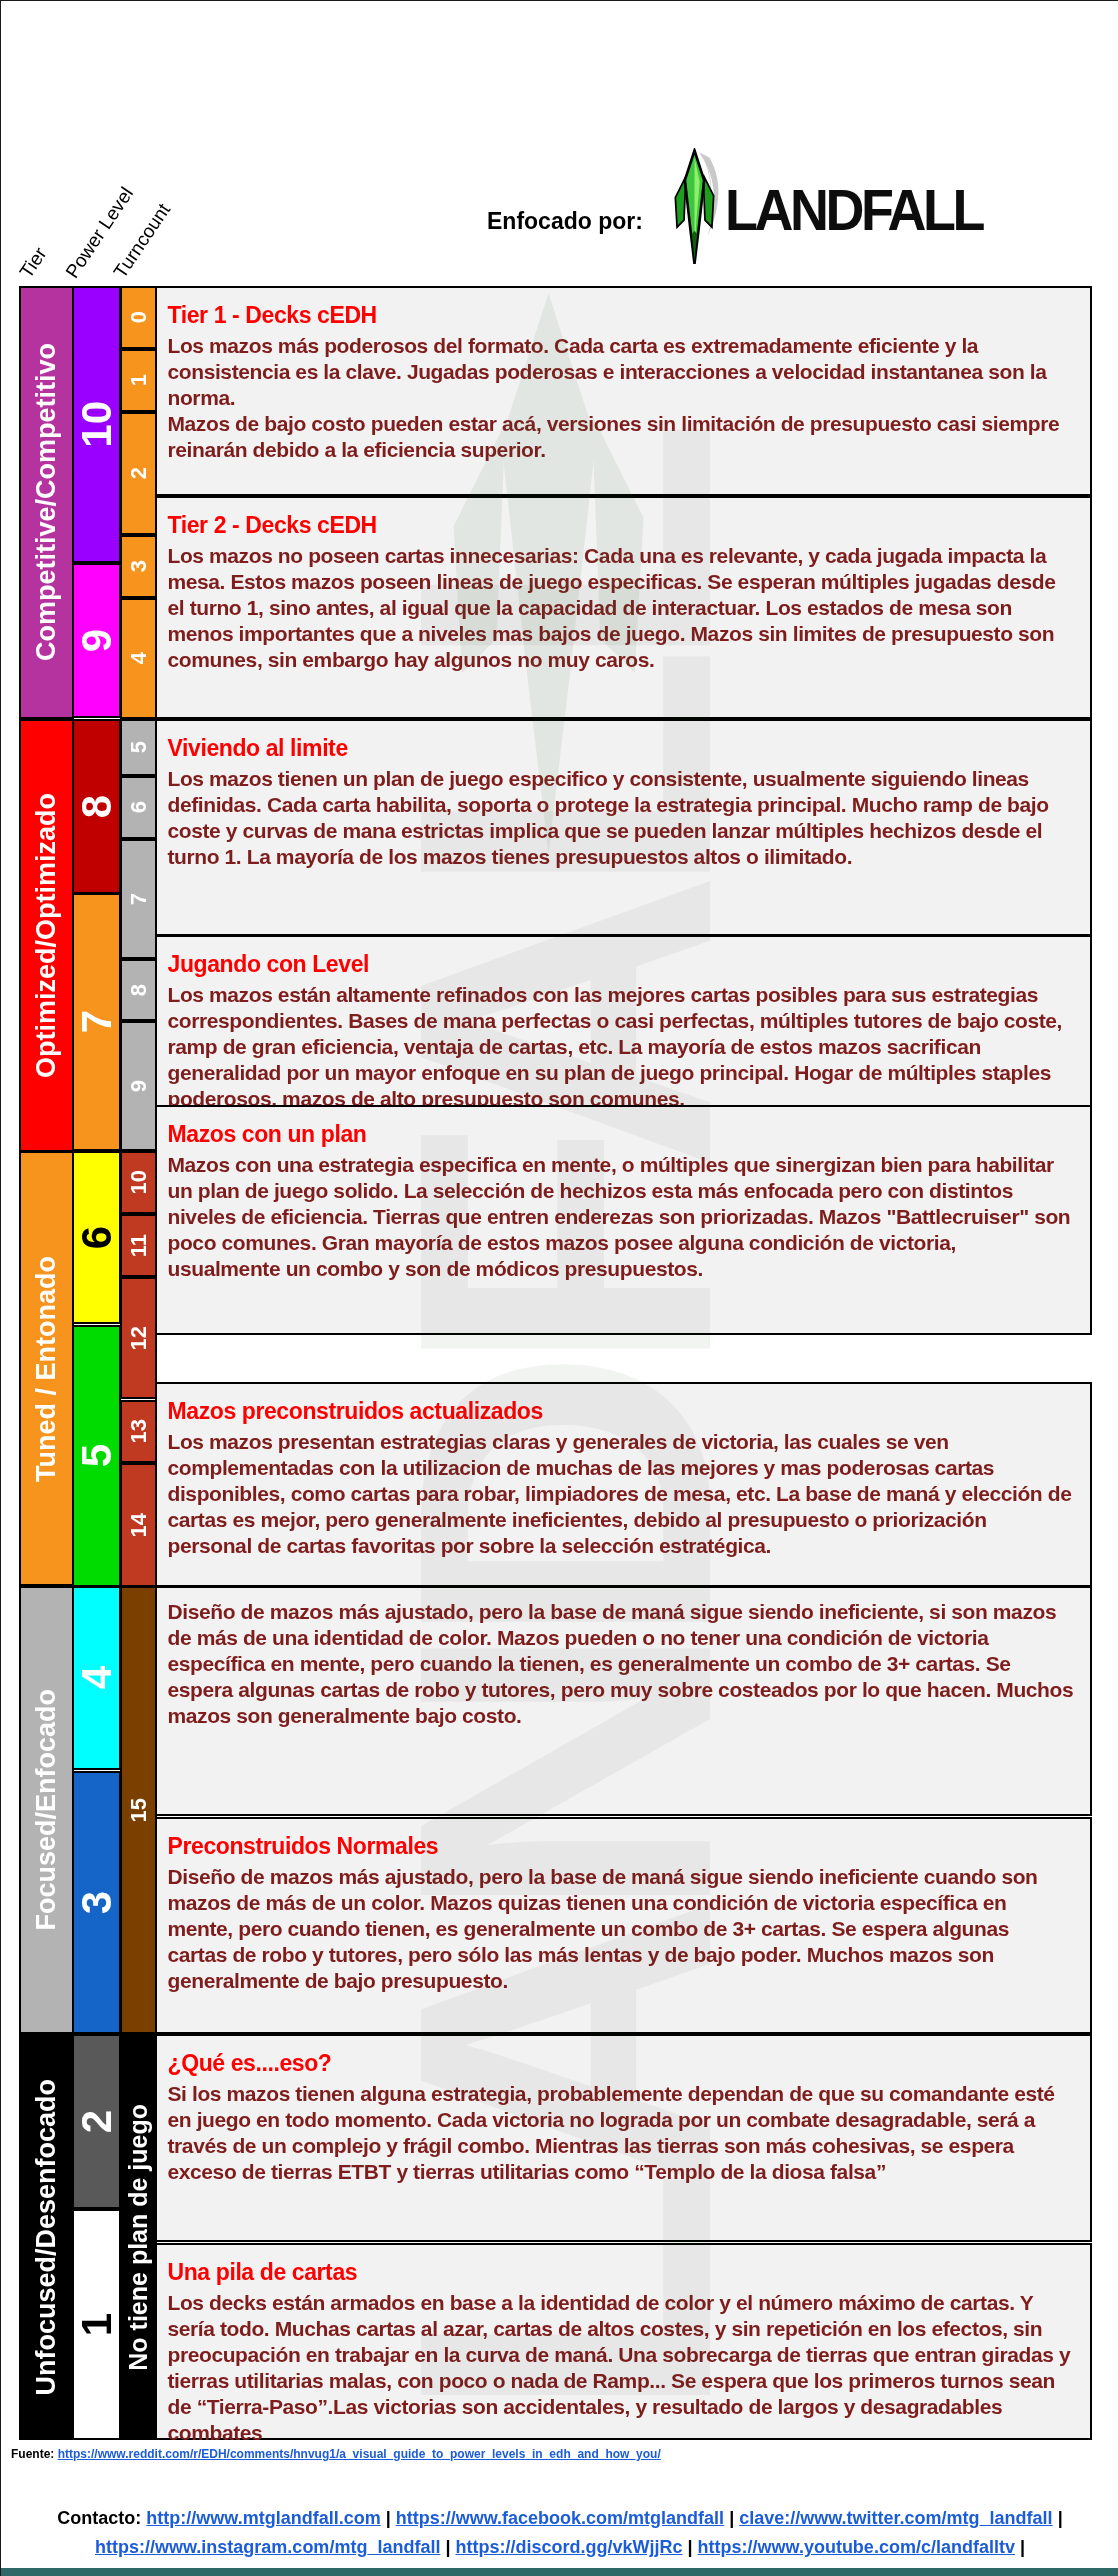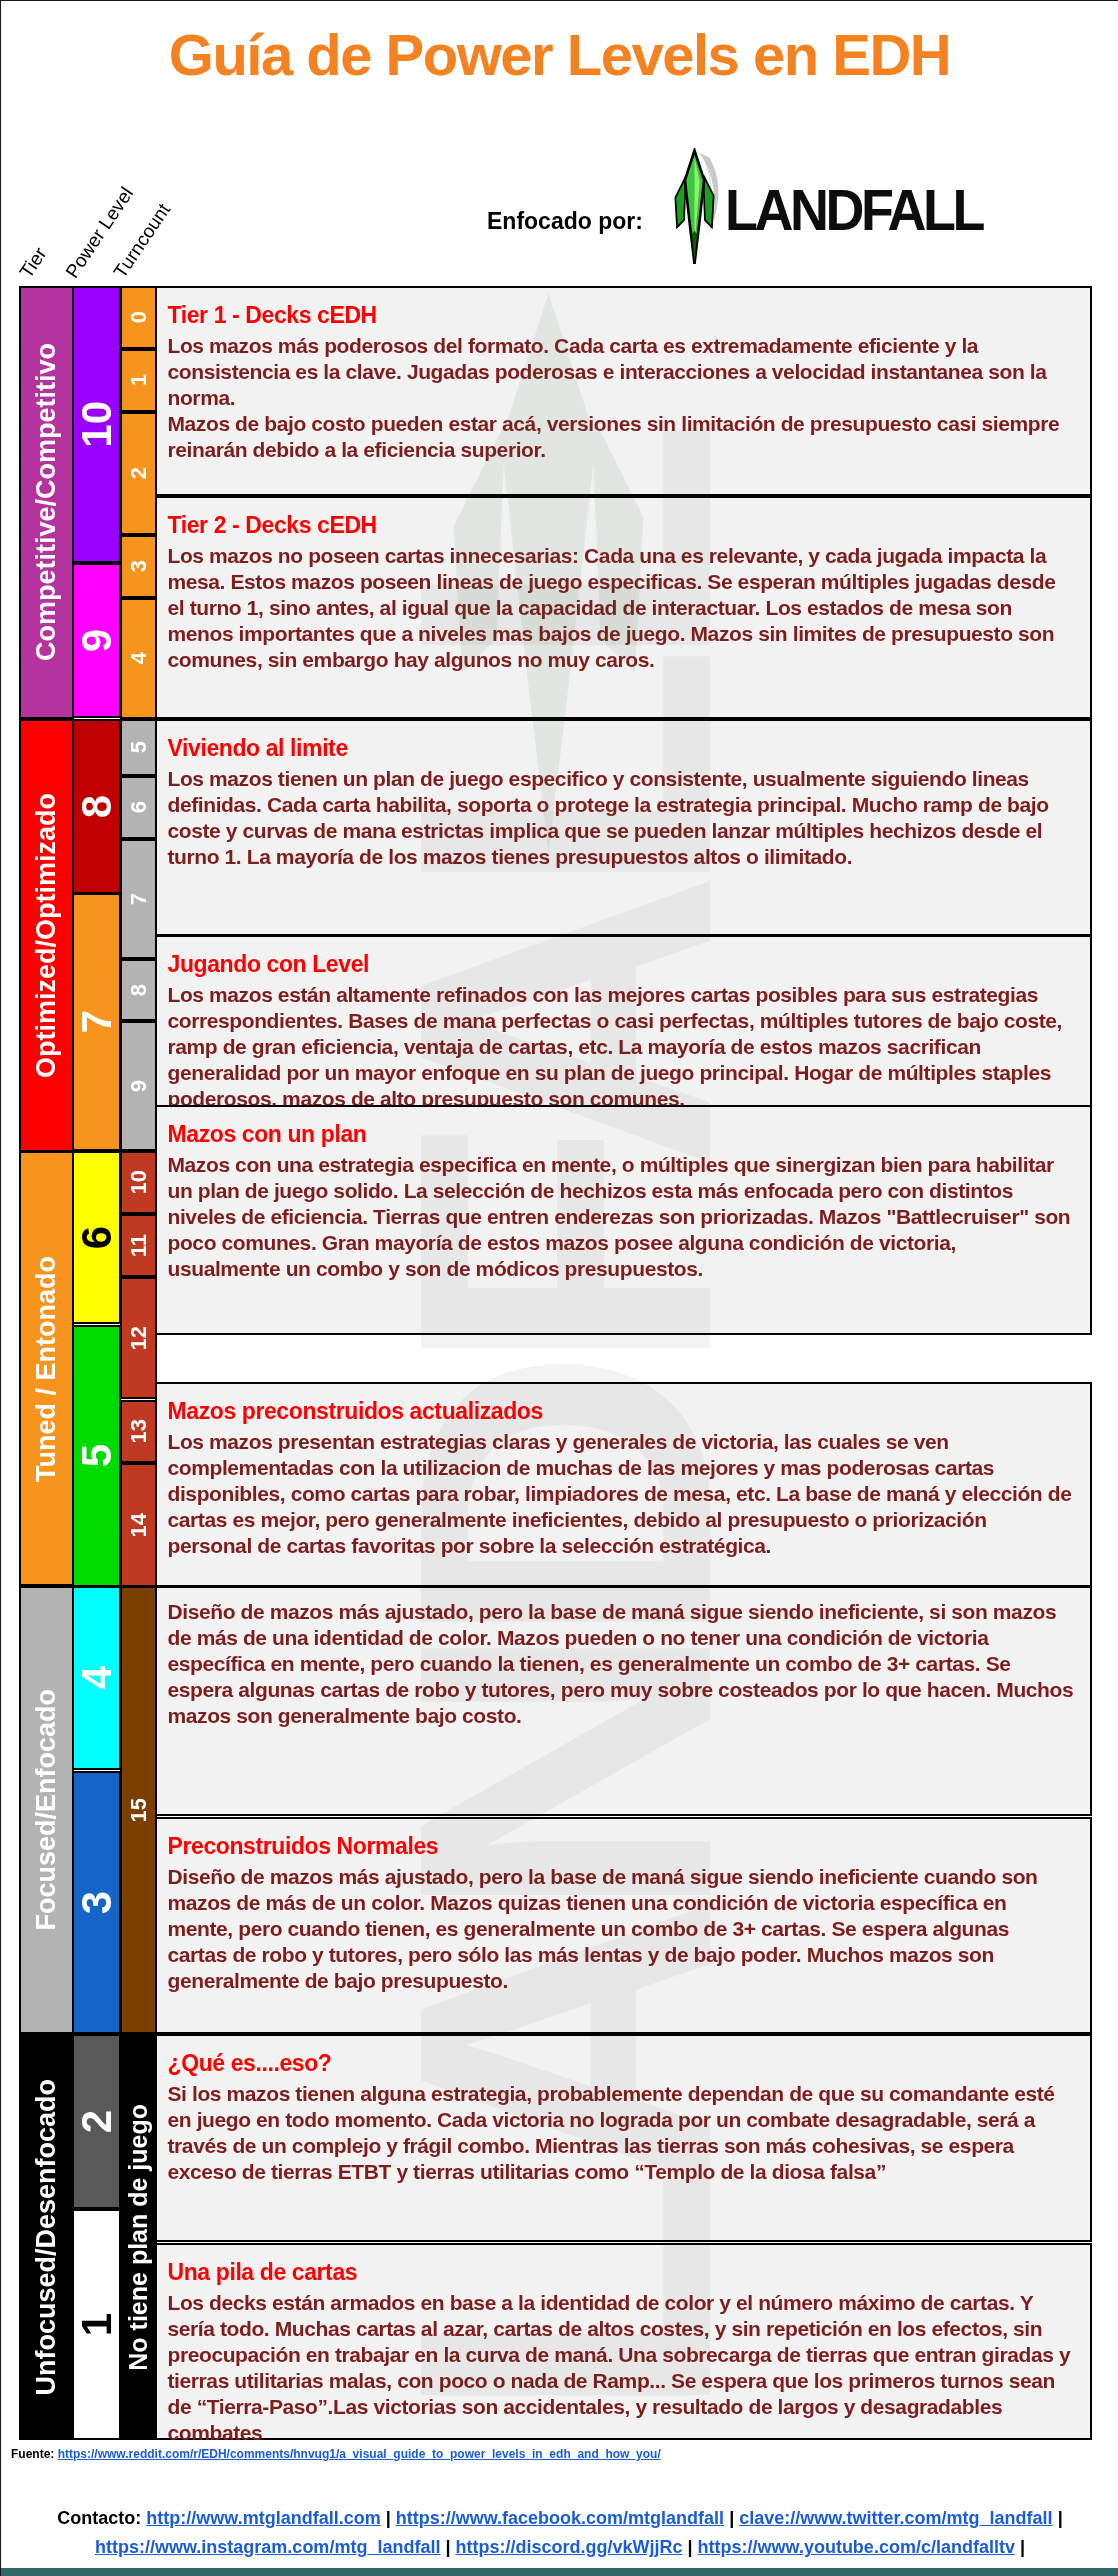--- a/index.html
+++ b/index.html
@@ -36,21 +36,20 @@
   .contacto{position:absolute;left:34px;top:2503px;width:1050px;text-align:center;
         font-size:18px;font-weight:bold;color:#000;line-height:1.6;z-index:3;}
   a.blue-link{color:#1B5CD8;text-decoration:underline;font-weight:bold;}
   .bottom-strip{position:absolute;left:0;top:2567px;width:1119px;height:9px;background:#2E6968;z-index:4;}
 </style>
 </head>
 <body>
 
 <div id="page">
 
-  <div class="page-title">Guía de Power Levels en EDH</div>
 
   <div class="translated">Enfocado por:</div>
 
   <div class="logo">
     <span>
       <svg width="61" height="120" viewBox="0 0 70 132">
         <path d="M40 2 C58 26 63 58 50 98 C63 72 69 36 52 8 Z" fill="#c9c9c9"></path>
         <path d="M46 10 C56 34 57 64 46 96 C55 70 58 38 48 14 Z" fill="#bdbdbd"></path>
         <polygon points="13,54 25,30 23,80 15,88" fill="#1e9e1e" stroke="#000" stroke-width="2"></polygon>
         <polygon points="57,52 45,28 47,80 55,88" fill="#1e9e1e" stroke="#000" stroke-width="2"></polygon>

